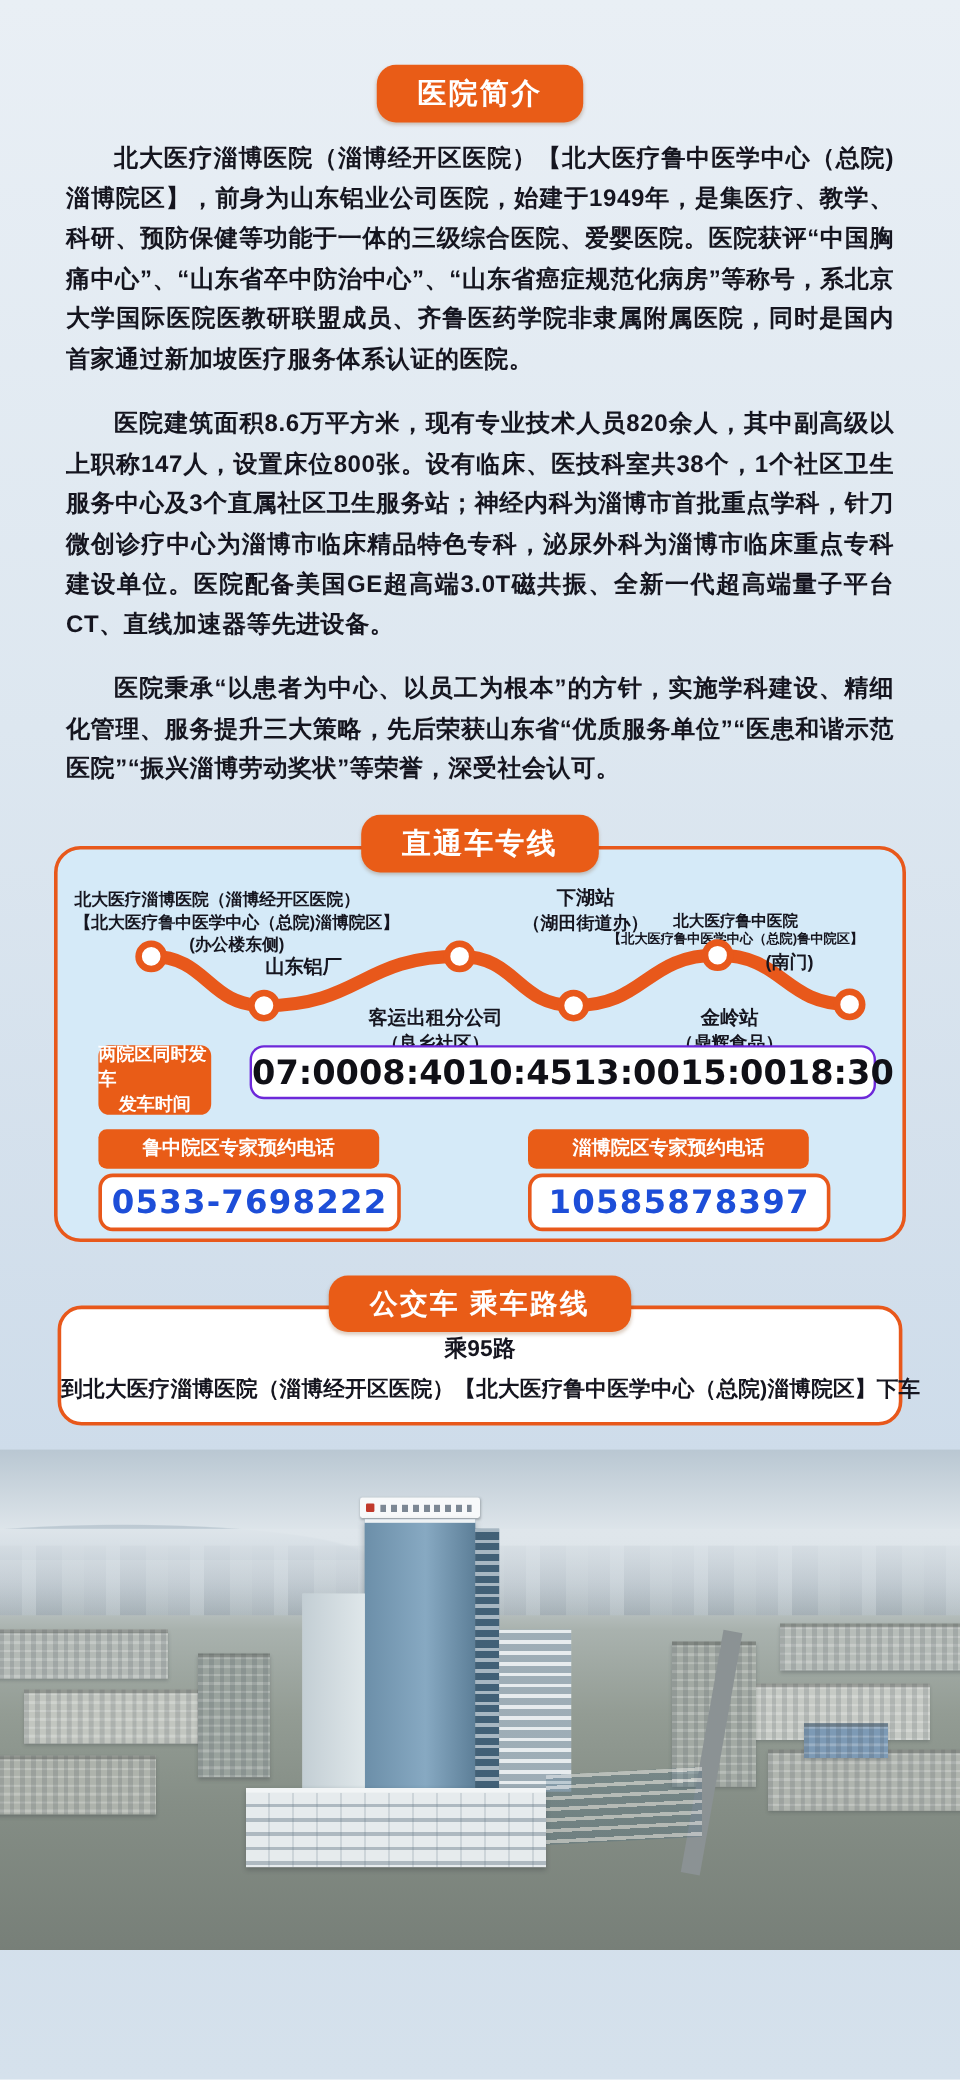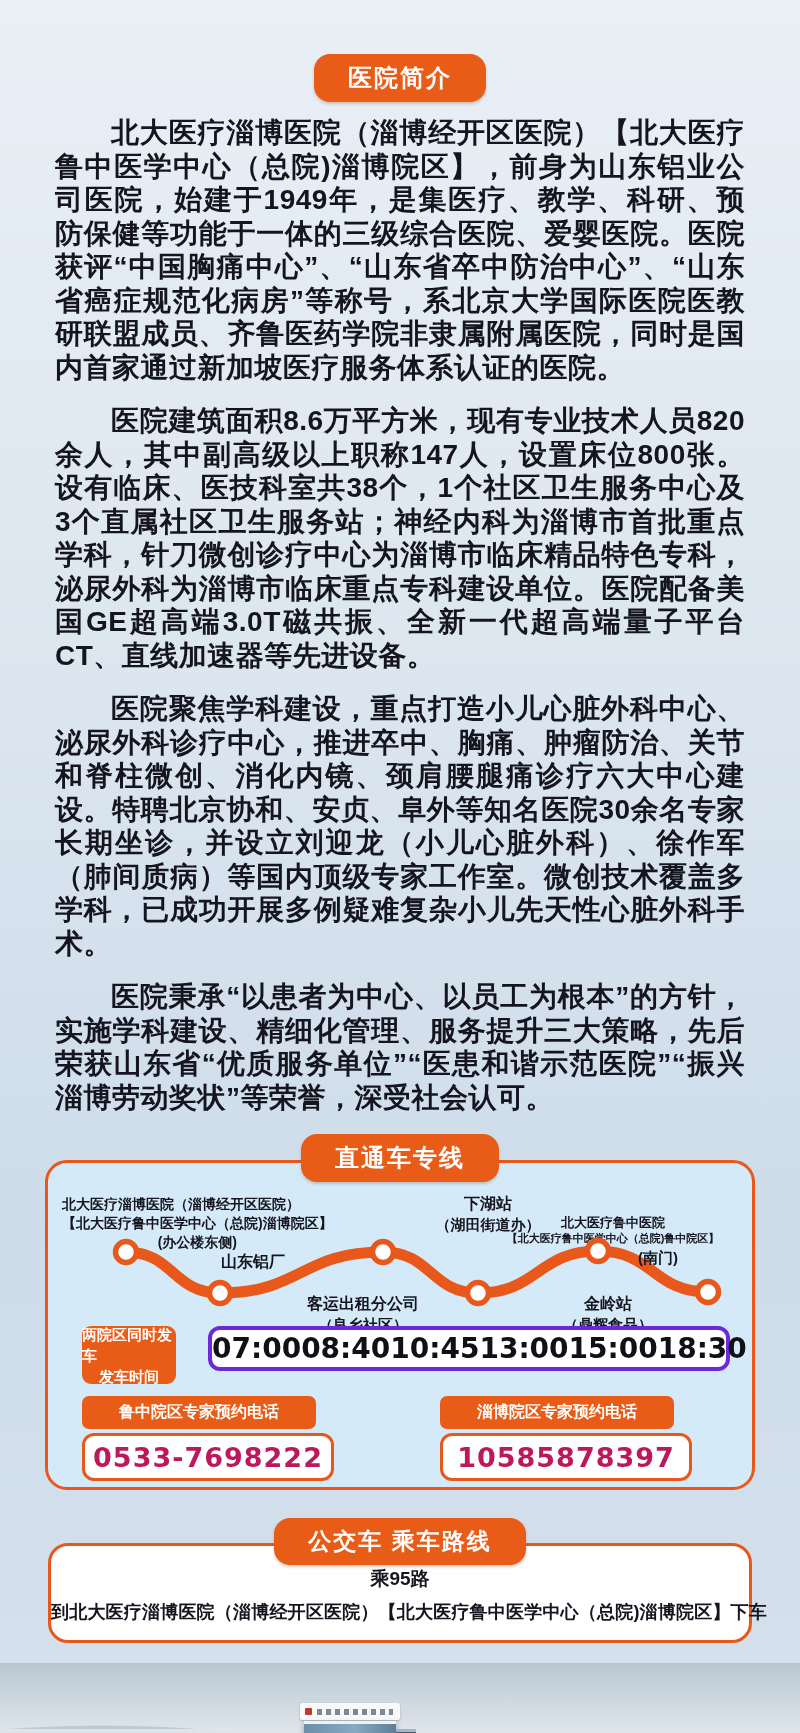--- a/index.html
+++ b/index.html
@@ -18,21 +18,21 @@
     padding:8px 34px;font-size:24px;letter-spacing:2px;
     box-shadow:0 2px 3px rgba(120,60,10,.25);
   }
   .intro-badge{margin-top:54px;}
   .shuttle-badge{position:relative;z-index:3;margin-top:16px;margin-bottom:-22px;}
   .bus-badge{position:relative;z-index:3;margin-top:28px;margin-bottom:-22px;font-size:23px;}
 
   
   .paragraphs{margin:14px 55px 0 55px;color:#15151f;}
   .paragraphs p{
-    margin:0 0 20px 0;font-size:28px;line-height:33.5px;font-weight:700;
+    margin:0 0 20px 0;font-size:20px;line-height:33.5px;font-weight:700;
     text-align:justify;text-indent:2em;letter-spacing:.5px;
   }
 
   
   .shuttle-card{
     position:relative;margin:0 auto;width:704px;height:324px;
     background:#d5eaf8;border:3px solid #e8581b;border-radius:22px;
   }
   .route{position:absolute;inset:0;}
   .route-start{position:absolute;left:14px;top:32px;font-size:14px;font-weight:700;line-height:19px;color:#15151f;}
@@ -49,36 +49,36 @@
   .stop-jinling{left:475px;top:130px;width:170px;}
   .stop-nanmen{left:560px;top:84px;width:100px;font-size:15px;}
 
   .time-label{
     position:absolute;left:34px;top:163px;width:94px;height:58px;
     background:#e95c17;border-radius:9px;color:#fff;font-weight:700;font-size:15px;
     display:flex;flex-direction:column;justify-content:center;align-items:center;line-height:21px;
   }
   .time-box{
     position:absolute;left:160px;top:163px;width:522px;height:45px;box-sizing:border-box;
-    background:#ffffff;border:4px solid #6d28d9;border-radius:12px;
+    background:#ffffff;border:2px solid #6d28d9;border-radius:12px;
     display:flex;justify-content:space-evenly;align-items:center;
   }
   .time-box .time{font-size:28px;font-weight:700;color:#101016;font-family:"DejaVu Sans","Liberation Sans",sans-serif;}
 
   .phone-group{position:absolute;top:233px;width:252px;}
   .phone-group.left{left:34px;}
   .phone-group.right{left:392px;}
   .phone-label{
     width:234px;box-sizing:border-box;background:#e95c17;color:#fff;border-radius:7px;
     font-size:16px;font-weight:700;text-align:center;padding:6px 0;
   }
   .phone-box{
     margin-top:4px;width:252px;height:48px;box-sizing:border-box;background:#fff;
     border:3px solid #e8581b;border-radius:12px;text-align:center;line-height:44px;
-    font-size:27px;font-weight:700;color:#be185d;letter-spacing:1px;
+    font-size:27px;font-weight:700;color:#1d4ed8;letter-spacing:1px;
     font-family:"DejaVu Sans","Liberation Sans",sans-serif;
   }
 
   
   .bus-card{
     position:relative;margin:0 auto;width:704px;height:100px;box-sizing:border-box;
     background:#ffffff;border:3px solid #e8581b;border-radius:20px;
     text-align:center;color:#15151f;font-weight:700;
   }
   .bus-line1{padding-top:20px;font-size:19px;}
@@ -105,21 +105,20 @@
 </head>
 <body>
 
 <div class="page">
 
   <div class="badge intro-badge">医院简介</div>
 
   <div class="paragraphs">
     <p>北大医疗淄博医院（淄博经开区医院）【北大医疗鲁中医学中心（总院)淄博院区】，前身为山东铝业公司医院，始建于1949年，是集医疗、教学、科研、预防保健等功能于一体的三级综合医院、爱婴医院。医院获评“中国胸痛中心”、“山东省卒中防治中心”、“山东省癌症规范化病房”等称号，系北京大学国际医院医教研联盟成员、齐鲁医药学院非隶属附属医院，同时是国内首家通过新加坡医疗服务体系认证的医院。</p>
     <p>医院建筑面积8.6万平方米，现有专业技术人员820余人，其中副高级以上职称147人，设置床位800张。设有临床、医技科室共38个，1个社区卫生服务中心及3个直属社区卫生服务站；神经内科为淄博市首批重点学科，针刀微创诊疗中心为淄博市临床精品特色专科，泌尿外科为淄博市临床重点专科建设单位。医院配备美国GE超高端3.0T磁共振、全新一代超高端量子平台CT、直线加速器等先进设备。</p>
-    <p>医院聚焦学科建设，重点打造小儿心脏外科中心、泌尿外科诊疗中心，推进卒中、胸痛、肿瘤防治、关节和脊柱微创、消化内镜、颈肩腰腿痛诊疗六大中心建设。特聘北京协和、安贞、阜外等知名医院30余名专家长期坐诊，并设立刘迎龙（小儿心脏外科）、徐作军（肺间质病）等国内顶级专家工作室。微创技术覆盖多学科，已成功开展多例疑难复杂小儿先天性心脏外科手术。</p>
     <p>医院秉承“以患者为中心、以员工为根本”的方针，实施学科建设、精细化管理、服务提升三大策略，先后荣获山东省“优质服务单位”“医患和谐示范医院”“振兴淄博劳动奖状”等荣誉，深受社会认可。</p>
   </div>
 
   <div class="badge shuttle-badge">直通车专线</div>
 
   <div class="shuttle-card">
     <div class="route">
 
       <div class="route-start">
         <div>北大医疗淄博医院（淄博经开区医院）</div>

